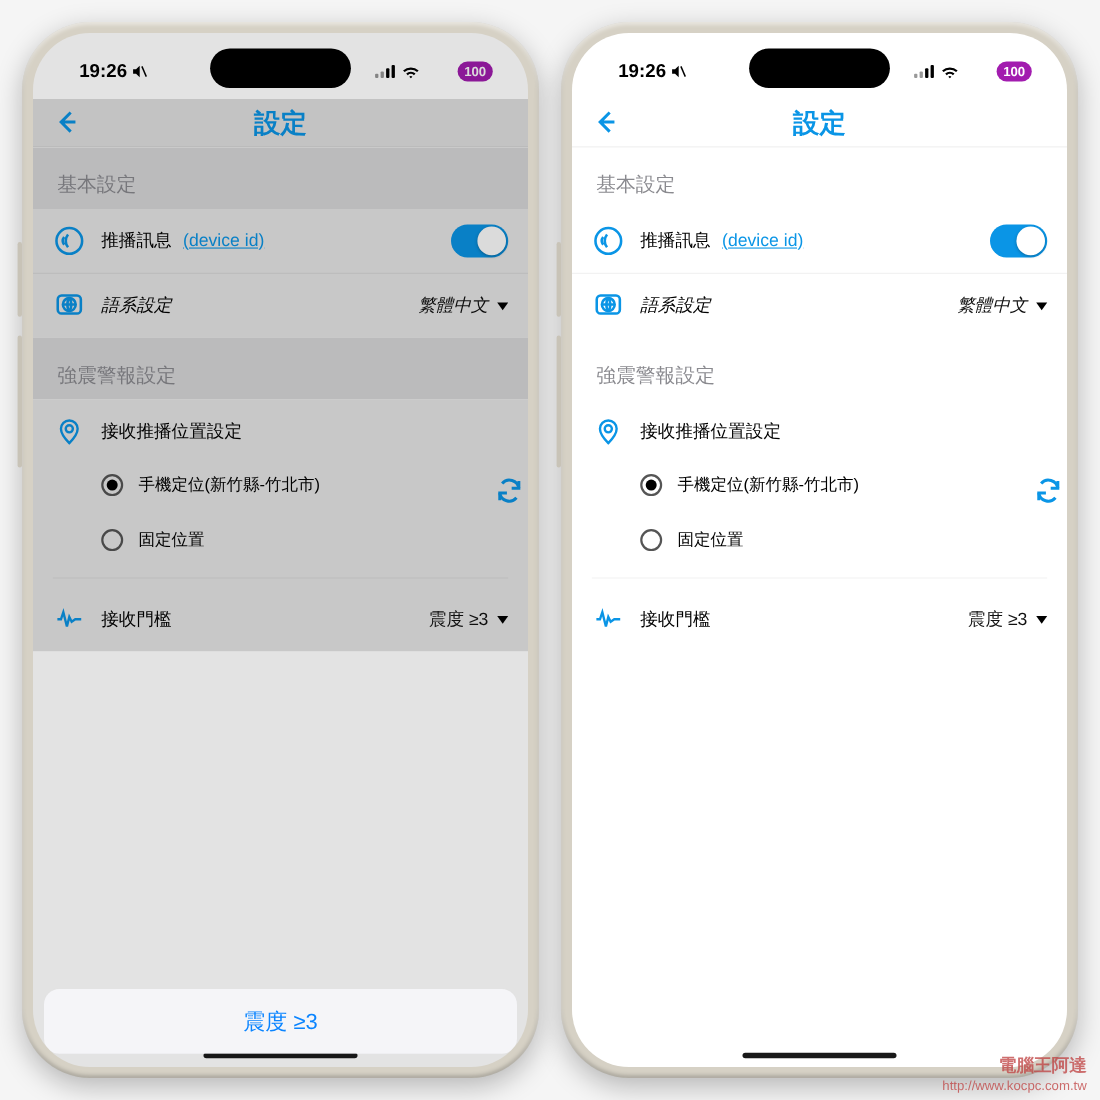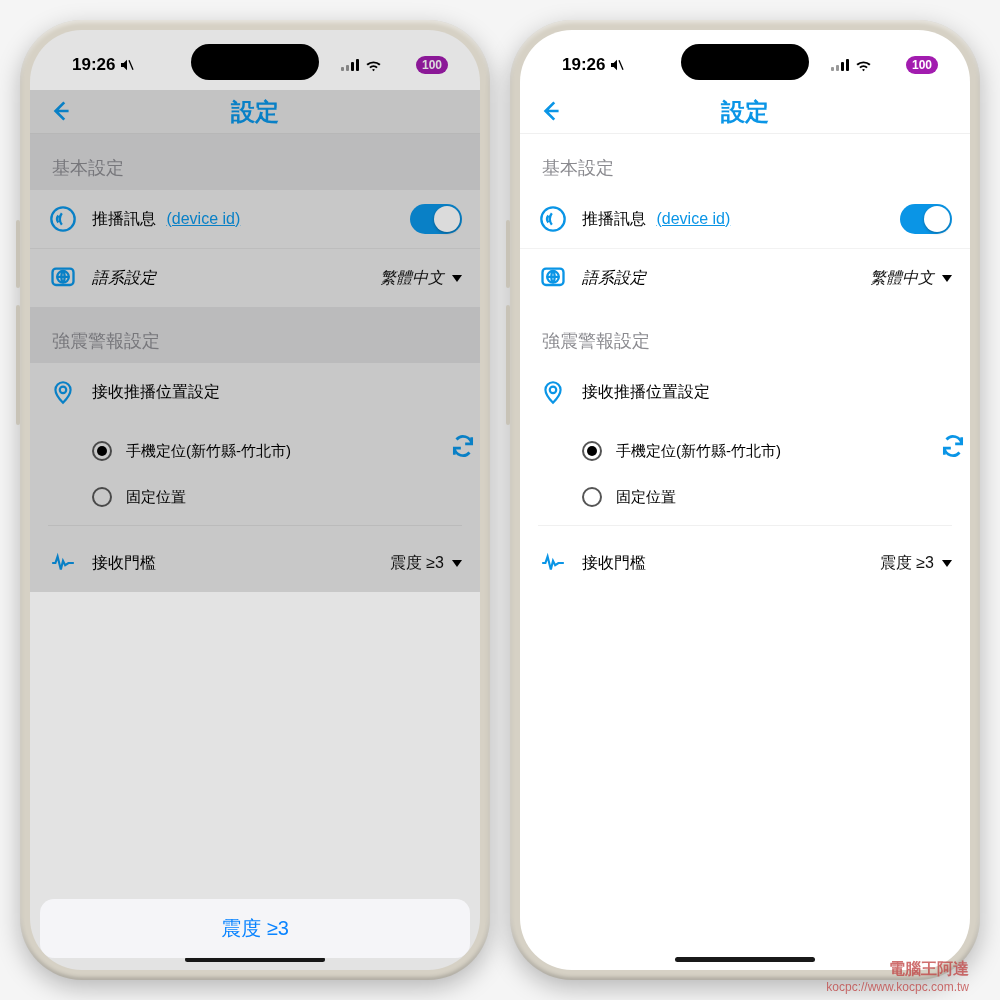--- a/index.html
+++ b/index.html
@@ -98,21 +98,21 @@
   .caret-down { width:0;height:0;border-left:5px solid transparent;border-right:5px solid transparent;border-top:7px solid #000;}
   .toggle {
     width:52px; height:30px; border-radius:16px; background:#ccc; position:relative; transition:.2s;
   }
   .toggle.on{ background:#0a95e6;}
   .toggle::after{
     content:""; position:absolute; width:26px; height:26px; background:#fff;
     border-radius:50%; top:2px; left:2px; transition:.2s; box-shadow:0 1px 3px rgba(0,0,0,.3);
   }
   .toggle.on::after{ left:24px;}
-  .radio-row { display:flex; align-items:flex-end; padding:10px 2px 10px 62px; min-height:46px;}
+  .radio-row { display:flex; align-items:flex-start; padding:10px 2px 10px 62px; min-height:46px;}
   .radio {
     width:20px; height:20px; border-radius:50%; border:2px solid #555; margin-right:14px;
     display:flex; align-items:center; justify-content:center;
   }
   .radio.checked::after{ content:""; width:10px;height:10px;background:#000;border-radius:50%;}
   .refresh-btn { margin-left:auto; width:30px; height:30px; display:flex; align-items:center; justify-content:center;}
   .radio-row .rlabel { font-size:15px;}
   hr.sep{ border:none; border-top:1px solid rgba(0,0,0,.06); margin:8px 18px;}
   .filler { flex:1; background:#f0f0f2;}
   .dimmed .filler{ background:#d9d9db;}
@@ -132,21 +132,21 @@
     margin-top:10px; background:#fff; border-radius:14px;
     text-align:center; padding:16px 8px; font-size:20px; color:#0a84ff; font-weight:600;
   }
   
   .home-ind{
     position:absolute; bottom:8px; left:50%; transform:translateX(-50%);
     width:140px; height:5px; background:#000; border-radius:3px; opacity:.9;
   }
   
   .watermark{
-    position:absolute; right:31px; bottom:6px; font-size:12px; color:#bf4040;
+    position:absolute; right:12px; bottom:6px; font-size:12px; color:#bf4040;
     text-align:right; opacity:.75; pointer-events:none;
   }
   .watermark .big{ font-size:16px; font-weight:700;}
 </style>
 </head>
 <body>
 
 <div class="stage">
 
   <div class="phone dimmed">
@@ -378,14 +378,14 @@
       </div>
 
       <div class="home-ind"></div>
     </div>
   </div>
 
 </div>
 
 <div class="watermark">
   <div class="big">電腦王阿達</div>
-  <div>kocpc://www.kocpc.com.tw</div>
+  <div>http://www.kocpc.com.tw</div>
 </div>
 
 </body></html>

